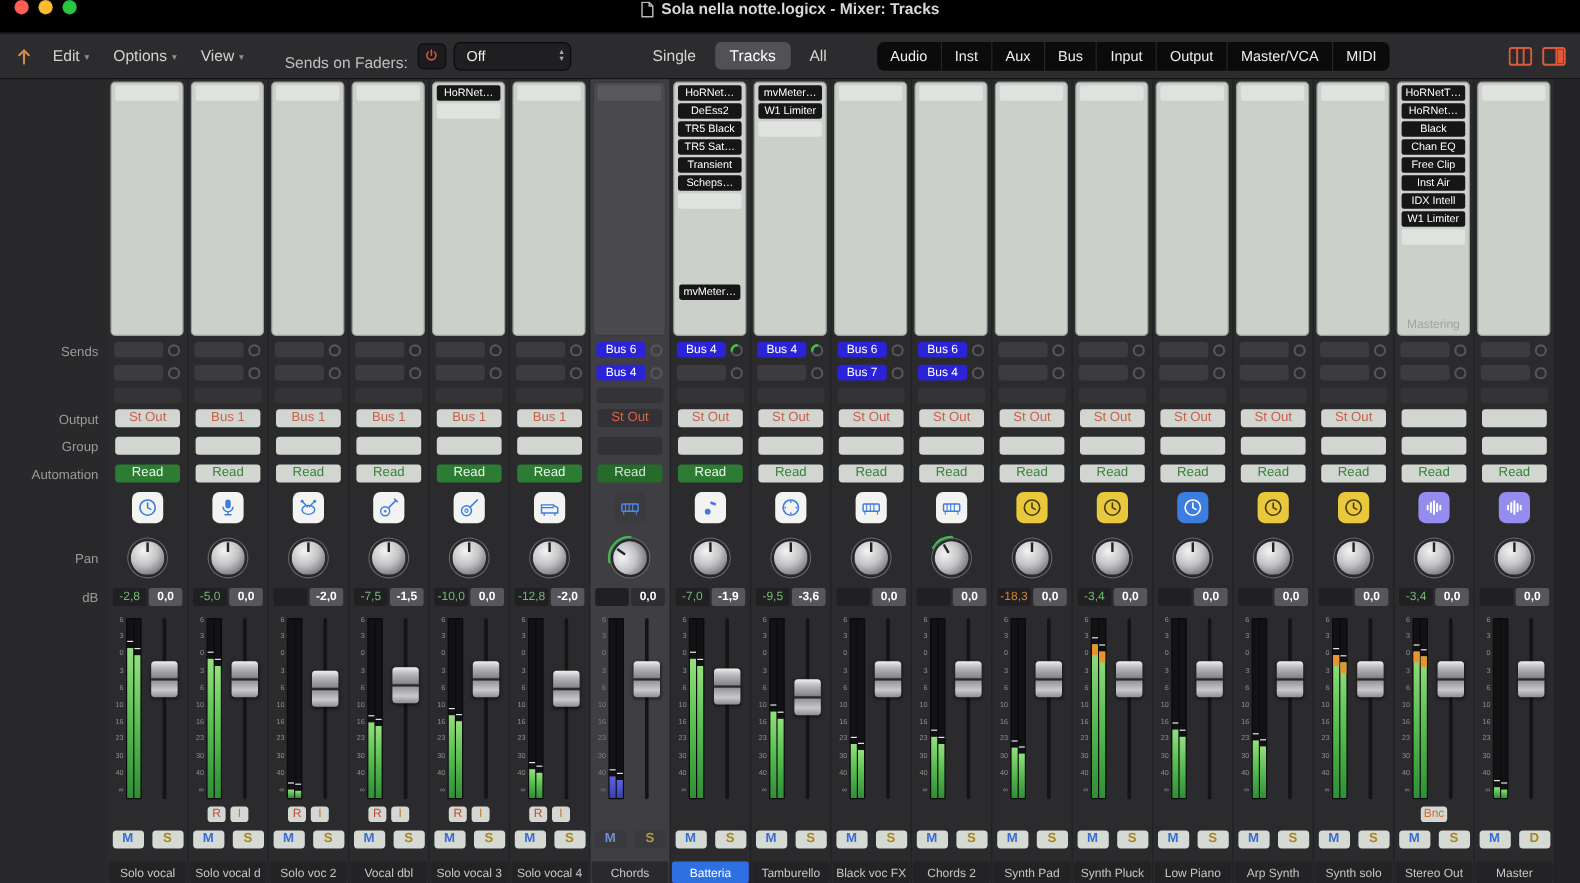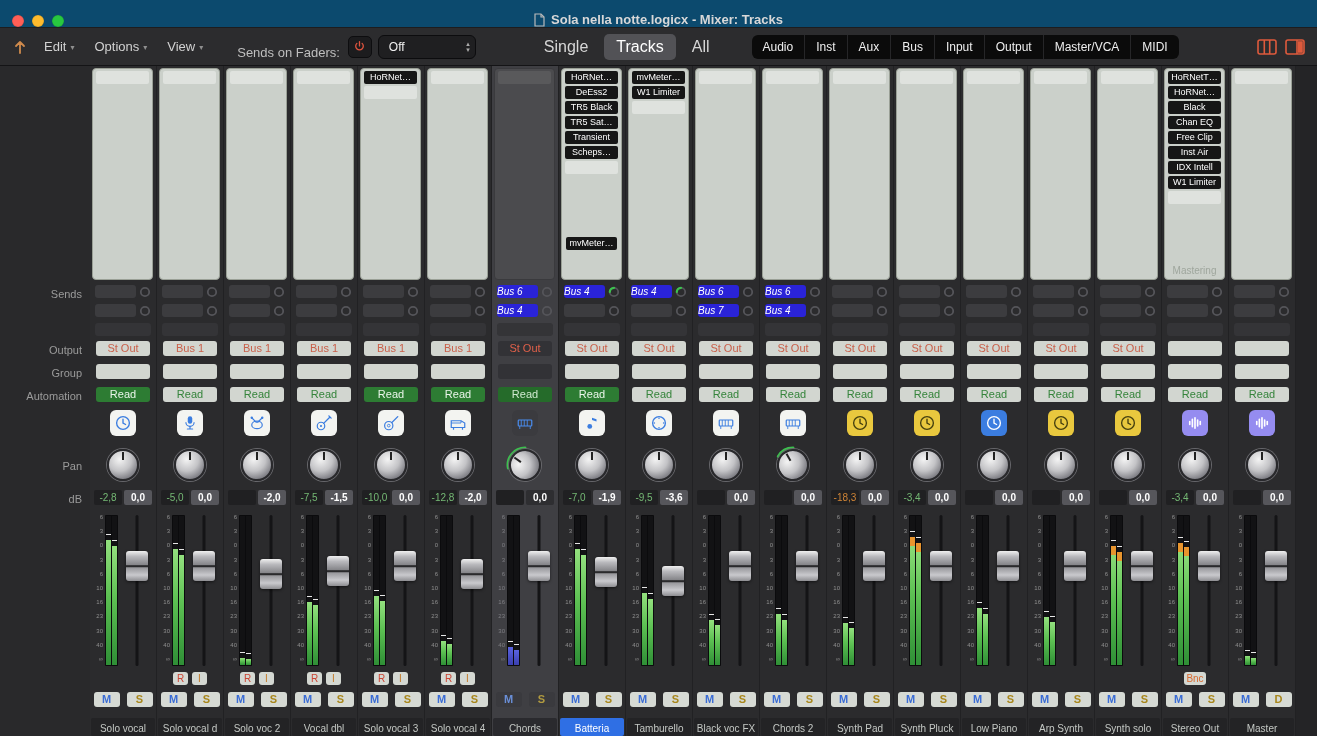--- a/index.html
+++ b/index.html
@@ -1,36 +1,36 @@
 <!DOCTYPE html>
 <html style="--send-badge: #2a23d8; --auto-green: #2d7c33; --out-text: #c9604a; --meter-green: #5cc052; --meter-blue: #5a63e0; --sel-blue: #2f6fe4;"><head>
 <meta charset="utf-8">
 <style>
   * { margin:0; padding:0; box-sizing:border-box; }
   html,body { width:1317px; height:736px; overflow:hidden; }
   body { background:#242426; font-family:"Liberation Sans", sans-serif; position:relative; -webkit-font-smoothing:antialiased; }
 
   
-  .titlebar { height:28px; background:#0c4a6e; border-bottom:1px solid #1d1d1f; position:relative; display:flex; align-items:flex-end; }
+  .titlebar { height:28px; background:#000000; border-bottom:1px solid #1d1d1f; position:relative; display:flex; align-items:flex-start; }
   .traffic { display:flex; gap:8px; margin-left:12px; z-index:2; }
   .light { width:12px; height:12px; border-radius:50%; box-shadow:inset 0 0 1px rgba(0,0,0,.4); }
   .light.close { background:#ff5f57; } .light.min { background:#febc2e; } .light.zoomb { background:#28c840; }
   .wintitle { position:absolute; left:0; right:0; display:flex; align-items:center; justify-content:center; gap:6px; color:#d8d8d8; font-size:13px; font-weight:bold; }
 
   
   .toolbar { height:38px; background:#2c2c2e; border-bottom:1px solid #141416; display:flex; align-items:center; padding:0 12px; }
   .tb-back { margin-right:16px; display:flex; align-items:center; }
   .menu { color:#d2d2d2; font-size:13px; display:flex; align-items:center; gap:4px; margin-right:20px; cursor:default; }
   .chev { color:#8f8f8f; font-size:8px; transform:translateY(1px); }
   .sof-label { color:#bfbfbf; font-size:13px; margin-left:14px; margin-right:8px;margin-top:12px; }
   .pwr { width:24px; height:22px; background:#1c1c1e; border:1px solid #0d0d0f; border-radius:5px; display:flex; align-items:center; justify-content:center; margin-right:6px; }
   .sel { width:98px; height:24px; background:#1f1f21; border:1px solid #0c0c0e; border-radius:6px; color:#f0f0f0; font-size:12px; display:flex; align-items:center; padding-left:10px; position:relative; }
   .sel .updown { position:absolute; right:5px; display:flex; flex-direction:column; line-height:6px; font-size:7px; color:#aaa; }
   .tabs { display:flex; gap:4px; margin-left:56px; }
-  .tab { padding:4px 12px; font-size:16px; color:#d6d6d6; border-radius:5px; }
+  .tab { padding:4px 12px; font-size:13px; color:#d6d6d6; border-radius:5px; }
   .tab.active { background:#525256; color:#ffffff; }
   .filters { display:flex; margin-left:30px; background:#0b0b0b; border-radius:6px; overflow:hidden; }
   .filter { padding:5px 11px; font-size:12px; color:#efefef; border-right:1px solid #262628; }
   .filter:last-child { border-right:none; }
   .tb-right { margin-left:auto; display:flex; gap:8px; }
   .paneico { display:flex; align-items:center; }
 
   
   .mixer { position:absolute; top:66px; left:0; right:0; bottom:0; display:flex; background:#242426; }
   .gutter { width:90px; flex:none; position:relative; background:#29292b; }
@@ -43,21 +43,21 @@
   .inserts { position:absolute; top:2px; left:2px; right:3px; height:212px; background:#cbd0ca; border:1px solid #9aa096; border-radius:4px; padding:2px 2px; overflow:hidden; }
   .selected .inserts { background:#4b4b4e; border-color:#3a3a3d; }
   .plugin { height:13px; background:#161616; border-radius:2px; color:#fff; font-size:9px; line-height:13px; text-align:center; margin:0 1px 2px; overflow:hidden; white-space:nowrap; }
   .plugin.faint { background:rgba(255,255,255,0.38); }
   .selected .plugin.faint { background:rgba(255,255,255,0.08); }
   .plugin.lower { position:absolute; left:3px; right:3px; }
   .insert-footer { position:absolute; bottom:3px; left:0; right:0; text-align:center; font-size:10px; color:#9fa69d; }
 
   .sends { position:absolute; top:219px; left:5px; right:5px; }
   .send-row { height:13px; margin-bottom:6px; display:flex; align-items:center; gap:3px; }
-  .send-badge { flex:1; background:var(--send-badge,#2a23d8); color:#fff; font-size:10px; line-height:13px; border-radius:3px; overflow:hidden; white-space:nowrap;font-style:italic; }
+  .send-badge { flex:1; background:var(--send-badge,#2a23d8); color:#fff; font-size:10px; line-height:13px; text-align:center; border-radius:3px; overflow:hidden; white-space:nowrap; }
   .send-empty { flex:1; height:13px; background:#3c3c3f; border-radius:3px; }
   .send-row.faint .send-empty { background:#343437; }
   .send-knob { width:12px; height:12px; flex:none; }
 
   .slot { position:absolute; left:6px; right:6px; height:15px; background:#d2d6d0; border-radius:3px; font-size:11px; line-height:15px; text-align:center; overflow:hidden; white-space:nowrap; }
   .selected .slot { background:#323236; }
   .outslot { top:275px; color:var(--out-text,#c9604a); }
   .selected .outslot { color:#e0604a; }
   .groupslot { top:298px; color:#8a8a8a; }
   .autoslot { top:321px; color:#35843b; }

